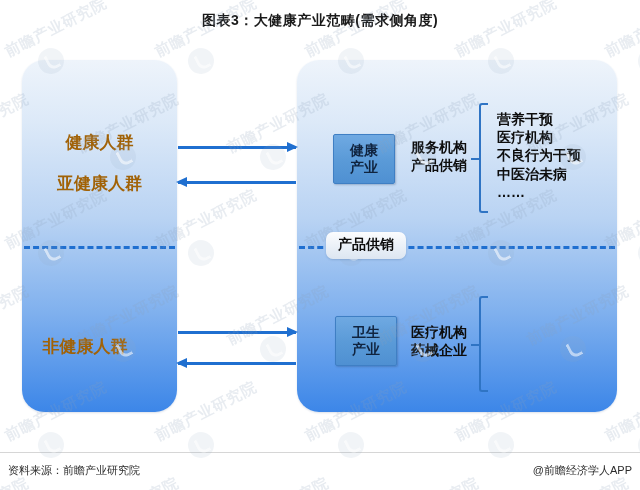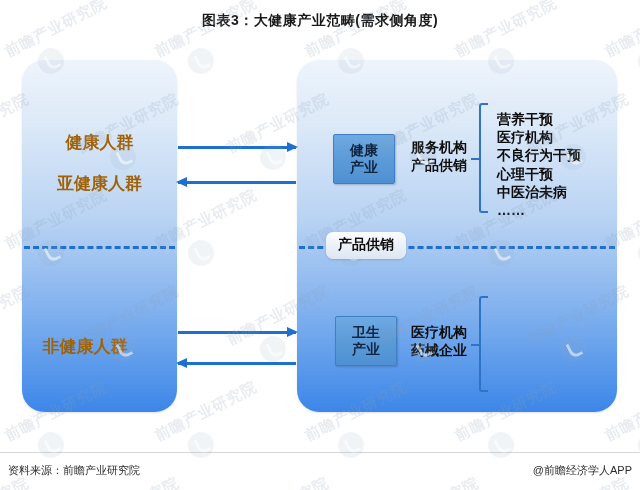--- a/index.html
+++ b/index.html
@@ -290,21 +290,20 @@
     <span>产品供销</span>
   </div>
   <div class="bracket" id="bracket-top">
     <div class="stem"></div>
     <div class="vbar"></div>
   </div>
   <div class="list" id="list-health">
     <div>营养干预</div>
     <div>医疗机构</div>
     <div>不良行为干预</div>
-    <div>心理干预</div>
     <div>中医治未病</div>
     <div>……</div>
   </div>
 
   <div class="ind-box" id="box-hygiene-industry">
     <span>卫生</span>
     <span>产业</span>
   </div>
   <div class="mid-desc" id="desc-hygiene">
     <span>医疗机构</span>

